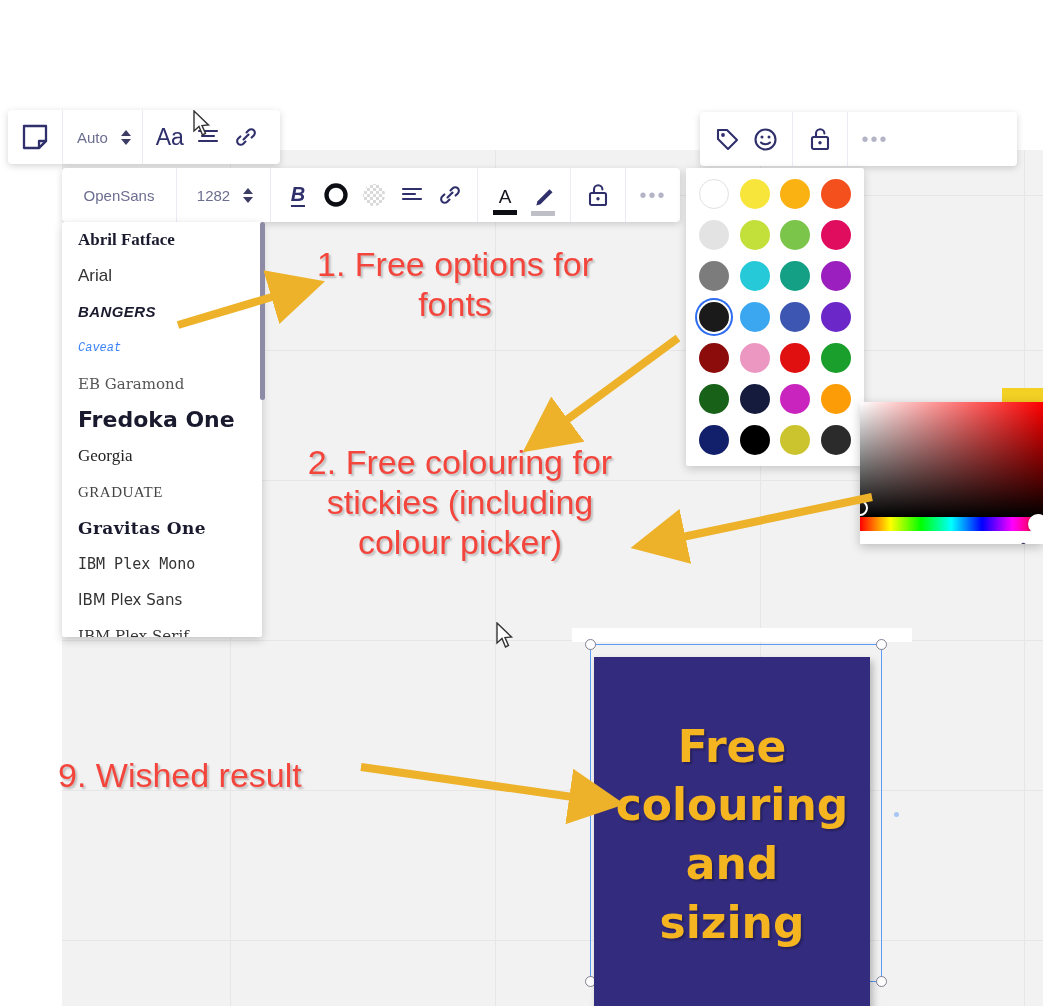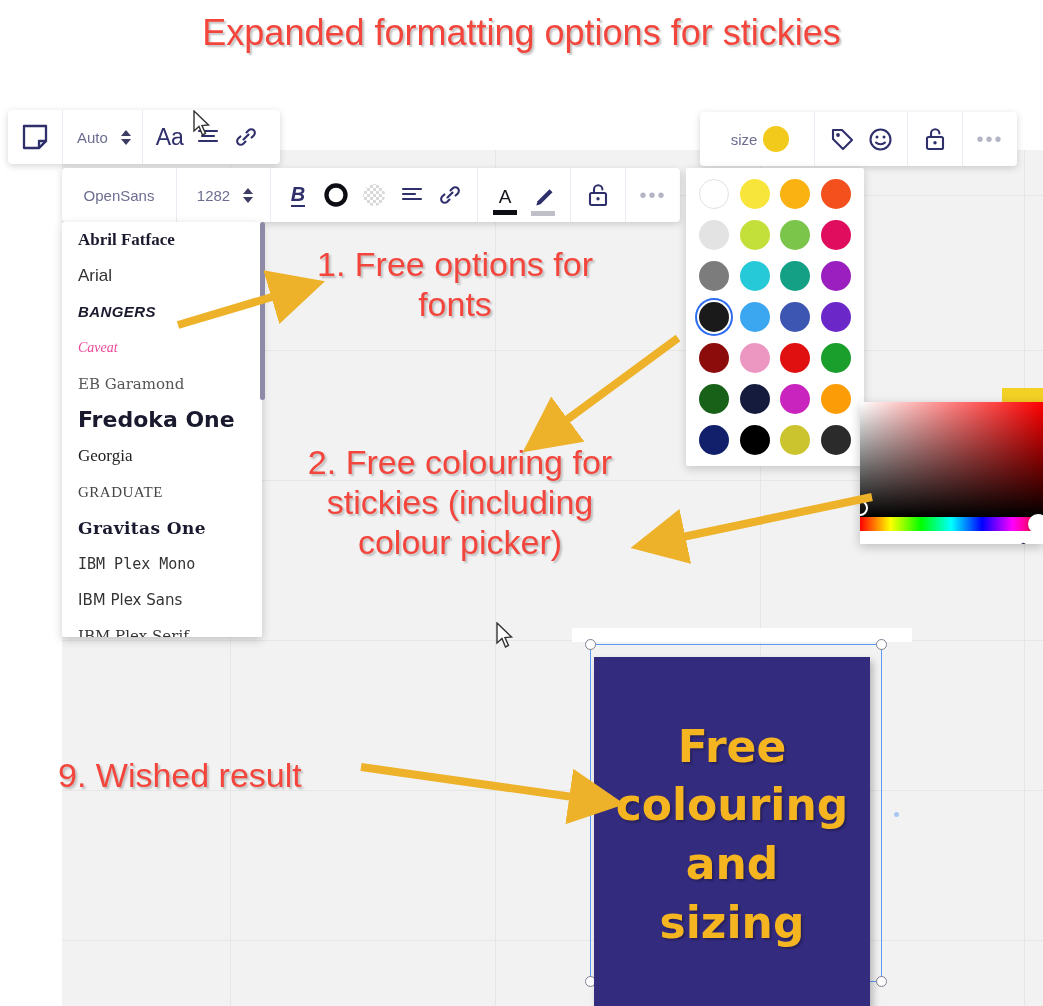--- a/index.html
+++ b/index.html
@@ -68,21 +68,21 @@
     overflow:hidden;border-radius:2px;
   }
   .font-item{
     height:36px;line-height:36px;padding-left:16px;
     font-size:17px;color:#1a1a2e;white-space:nowrap;cursor:pointer;
     overflow:hidden;
   }
   .f-abril{font-family:"Liberation Serif",serif;font-weight:bold;font-size:17px;}
   .f-arial{font-family:"Liberation Sans",sans-serif;font-size:17px;color:#333;}
   .f-bangers{font-family:"Liberation Sans",sans-serif;font-weight:bold;font-style:italic;font-size:15px;letter-spacing:.4px;}
-  .f-caveat{font-family:Liberation Serif, serif;font-style:italic;font-size:14px;color:#ec4899;}
+  .f-caveat{font-family:Liberation Mono, monospace;font-style:italic;font-size:12px;color:#3b82f6;}
   .f-garamond{font-family:"DejaVu Serif",serif;font-size:15px;color:#555;}
   .f-fredoka{font-family:"DejaVu Sans",sans-serif;font-weight:bold;font-size:22px;}
   .f-georgia{font-family:"Liberation Serif",serif;font-size:17px;color:#222;}
   .f-graduate{font-family:"Liberation Serif",serif;font-size:15px;letter-spacing:.5px;color:#444;}
   .f-gravitas{font-family:"DejaVu Serif",serif;font-weight:bold;font-size:17px;letter-spacing:.4px;}
   .f-plexmono{font-family:"DejaVu Sans Mono",monospace;font-size:15px;color:#333;}
   .f-plexsans{font-family:"DejaVu Sans",sans-serif;font-size:15px;color:#333;}
   .f-plexserif{font-family:"DejaVu Serif",serif;font-size:15px;color:#333;}
 
   .menu-scrollbar{
@@ -184,21 +184,20 @@
     <div class="gridline-h" style="top:45px;left:0;width:1043px;"></div>
     <div class="gridline-h" style="top:200px;left:0;width:1043px;"></div>
     <div class="gridline-h" style="top:330px;left:0;width:1043px;"></div>
     <div class="gridline-h" style="top:490px;left:0;width:1043px;"></div>
     <div class="gridline-h" style="top:640px;left:0;width:1043px;"></div>
     <div class="gridline-h" style="top:790px;left:0;width:1043px;"></div>
   </div>
   <div class="canvas-white-left"></div>
   <div class="sticky-white-band"></div>
 
-  <div class="headline">Expanded formatting options for stickies</div>
 
   <div class="toolbar" id="toolbar-top">
     <div class="tgroup">
       <div class="tbtn">
         <svg width="26" height="26" viewBox="0 0 26 26">
             <path d="M2 2h22v15l-7 7H2z" fill="none" stroke="#2f2f6b" stroke-width="2.3" stroke-linejoin="round"></path>
             <path d="M24 17l-7 7v-7z" fill="none" stroke="#2f2f6b" stroke-width="2.3" stroke-linejoin="round"></path>
           </svg>
       </div>
     </div>
@@ -307,24 +306,20 @@
       </div>
     </div>
     <div class="tgroup">
       <div class="tbtn">
           <span class="dots">•••</span>
         </div>
     </div>
   </div>
 
   <div class="toolbar" id="toolbar-sticky">
-    <div class="tgroup" style="width:108px;justify-content:center;">
-      <span class="tlabel">size</span>
-      <span class="swatch-dot" id="sticky-size-swatch" style="background: rgb(242, 202, 27);"></span>
-    </div>
     <div class="tgroup">
       <div class="tbtn">
         <svg width="25" height="25" viewBox="0 0 25 25">
             <path d="M3 3h9l10 10-9 9L3 12z" fill="none" stroke="#2f2f6b" stroke-width="2.1" stroke-linejoin="round"></path>
             <circle cx="8" cy="8" r="1.9" fill="#2f2f6b"></circle>
           </svg>
       </div>
       <div class="tbtn">
         <svg width="25" height="25" viewBox="0 0 25 25">
             <circle cx="12.5" cy="12.5" r="10" fill="none" stroke="#2f2f6b" stroke-width="2.1"></circle>

